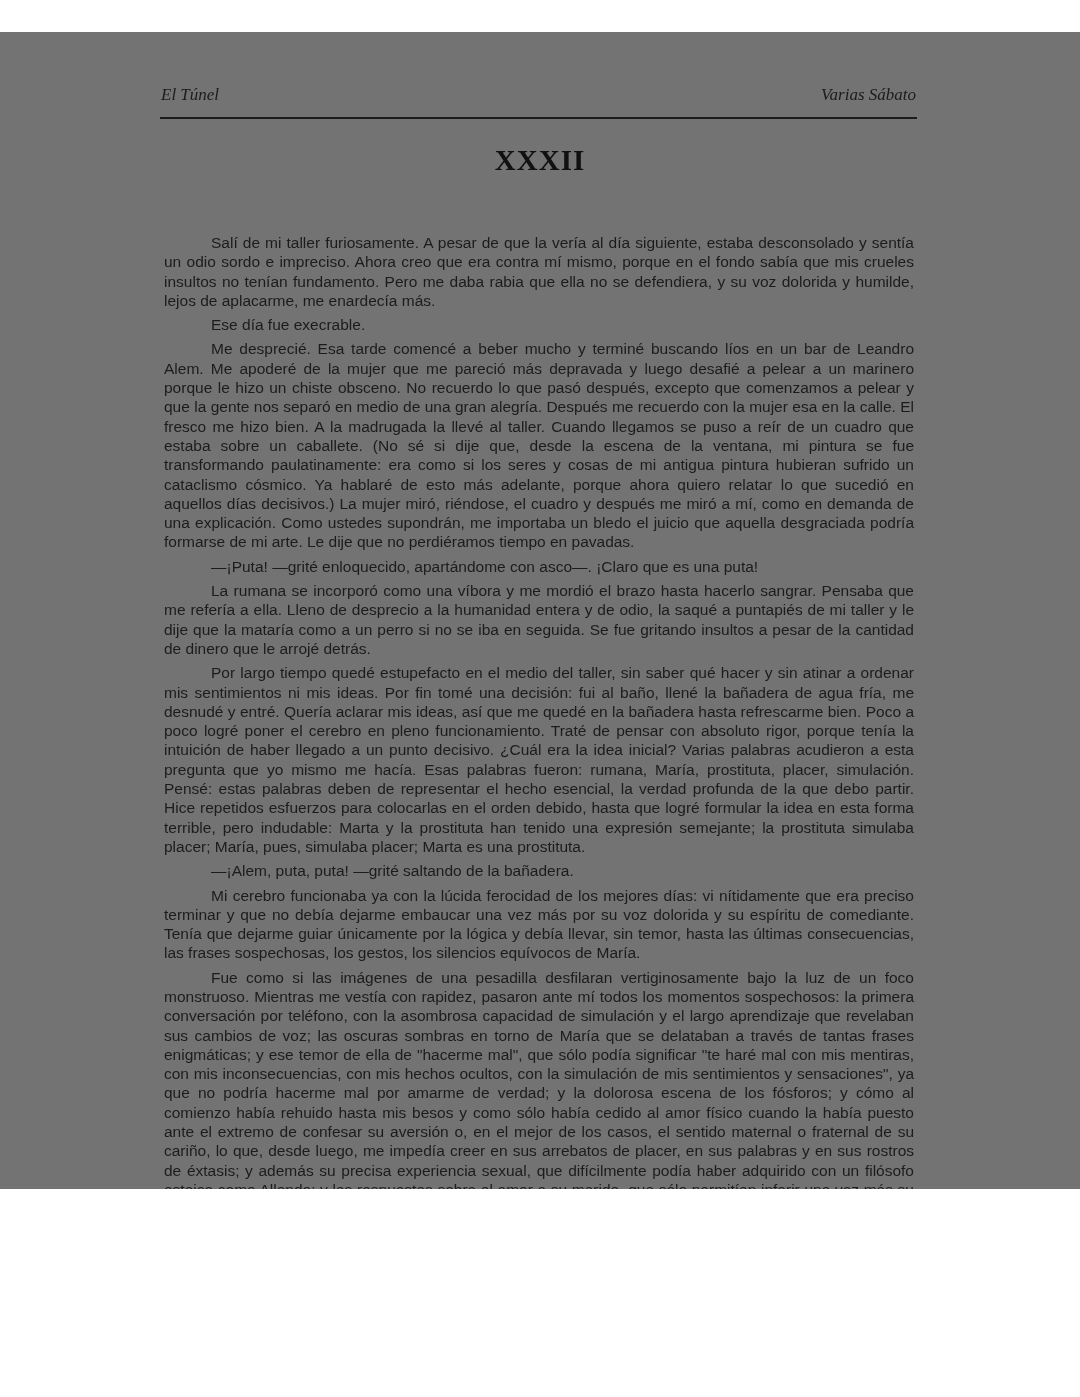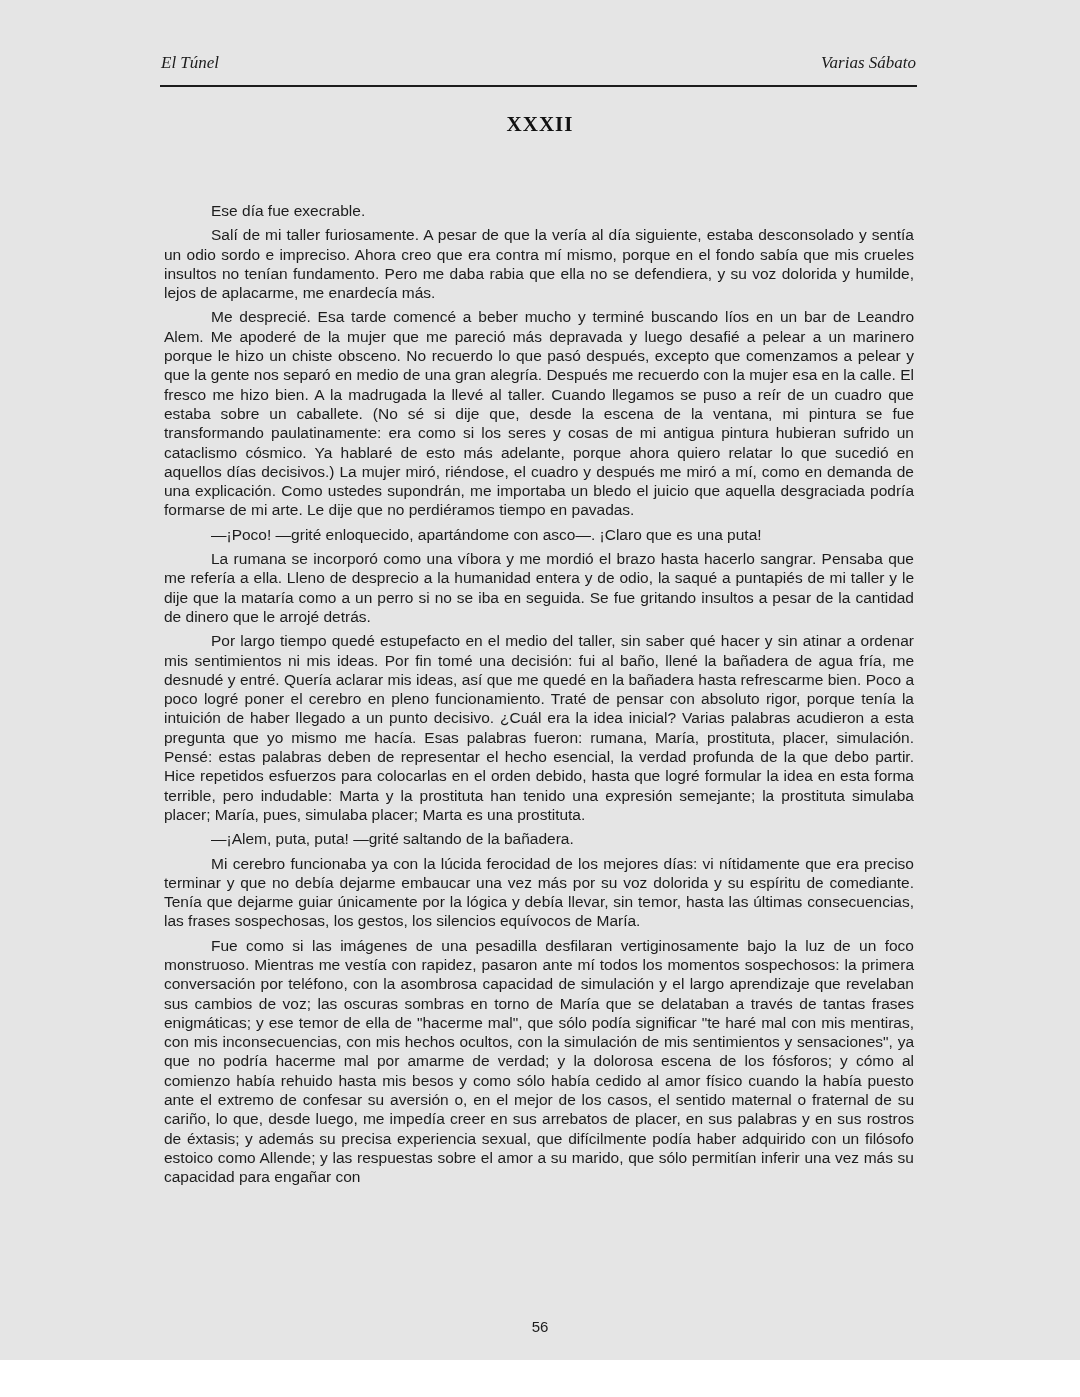--- a/index.html
+++ b/index.html
@@ -1,23 +1,24 @@
 <!DOCTYPE html>
 <html><head>
 <meta charset="utf-8">
 <style>
   html, body { margin: 0; padding: 0; background: #ffffff; }
   .page {
     position: relative;
     width: 1080px;
-    height: 1360px;
-    background: #e5e5e5;
+    height: 1157px;
+    background: #737373;
     font-family: "Liberation Sans", sans-serif;
     color: #1c1c1c;
     overflow: hidden;
+    margin-top: 32px;
   }
   .running-header {
     position: absolute;
     left: 161px;
     right: 164px;
     top: 53px;
     display: flex;
     justify-content: space-between;
     font-family: "Liberation Serif", serif;
     font-style: italic;
@@ -34,21 +35,21 @@
   }
   .chapter-title {
     position: absolute;
     left: 0;
     right: 0;
     top: 112px;
     margin: 0;
     text-align: center;
     font-family: "Liberation Serif", serif;
     font-weight: bold;
-    font-size: 21px;
+    font-size: 29px;
     letter-spacing: 1px;
     color: #111111;
   }
   .page-body {
     position: absolute;
     left: 164px;
     width: 750px;
     top: 201px;
     font-size: 15.5px;
     line-height: 19.3px;
@@ -78,24 +79,24 @@
   <div class="running-header">
     <span>El Túnel</span>
     <span>Varias Sábato</span>
   </div>
 
   <div class="header-rule"></div>
 
   <h1 class="chapter-title">XXXII</h1>
 
   <div class="page-body">
+      <p class="para"><span>Salí de mi taller furiosamente. A pesar de que la vería al día siguiente, estaba desconsolado y sentía un odio sordo e impreciso. Ahora creo que era contra mí mismo, porque en el fondo sabía que mis crueles insultos no tenían fundamento. Pero me daba rabia que ella no se defendiera, y su voz dolorida y humilde, lejos de aplacarme, me enardecía más.</span></p>
       <p class="para"><span>Ese día fue execrable.</span></p>
-      <p class="para"><span>Salí de mi taller furiosamente. A pesar de que la vería al día siguiente, estaba desconsolado y sentía un odio sordo e impreciso. Ahora creo que era contra mí mismo, porque en el fondo sabía que mis crueles insultos no tenían fundamento. Pero me daba rabia que ella no se defendiera, y su voz dolorida y humilde, lejos de aplacarme, me enardecía más.</span></p>
       <p class="para"><span>Me desprecié. Esa tarde comencé a beber mucho y terminé buscando líos en un bar de Leandro Alem. Me apoderé de la mujer que me pareció más depravada y luego desafié a pelear a un marinero porque le hizo un chiste obsceno. No recuerdo lo que pasó después, excepto que comenzamos a pelear y que la gente nos separó en medio de una gran alegría. Después me recuerdo con la mujer esa en la calle. El fresco me hizo bien. A la madrugada la llevé al taller. Cuando llegamos se puso a reír de un cuadro que estaba sobre un caballete. (No sé si dije que, desde la escena de la ventana, mi pintura se fue transformando paulatinamente: era como si los seres y cosas de mi antigua pintura hubieran sufrido un cataclismo cósmico. Ya hablaré de esto más adelante, porque ahora quiero relatar lo que sucedió en aquellos días decisivos.) La mujer miró, riéndose, el cuadro y después me miró a mí, como en demanda de una explicación. Como ustedes supondrán, me importaba un bledo el juicio que aquella desgraciada podría formarse de mi arte. Le dije que no perdiéramos tiempo en pavadas.</span></p>
-      <p class="para"><span>—¡Poco! —grité enloquecido, apartándome con asco—. ¡Claro que es una puta!</span></p>
+      <p class="para"><span>—¡Puta! —grité enloquecido, apartándome con asco—. ¡Claro que es una puta!</span></p>
       <p class="para"><span>La rumana se incorporó como una víbora y me mordió el brazo hasta hacerlo sangrar. Pensaba que me refería a ella. Lleno de desprecio a la humanidad entera y de odio, la saqué a puntapiés de mi taller y le dije que la mataría como a un perro si no se iba en seguida. Se fue gritando insultos a pesar de la cantidad </span><span class="italic">de</span><span> dinero que le arrojé detrás.</span></p>
       <p class="para"><span>Por largo tiempo quedé estupefacto en el medio del taller, sin saber qué hacer y sin atinar a ordenar mis sentimientos ni mis ideas. Por fin tomé una decisión: fui al baño, llené la bañadera de agua fría, me desnudé y entré. Quería aclarar mis ideas, así que me quedé en la bañadera hasta refrescarme bien. Poco a poco logré poner el cerebro en pleno funcionamiento. Traté de pensar con absoluto rigor, porque tenía la intuición de haber llegado a un punto decisivo. ¿Cuál era la idea inicial? Varias palabras acudieron a esta pregunta que yo mismo me hacía. Esas palabras fueron: rumana, María, prostituta, placer, simulación. Pensé: estas palabras deben de representar el hecho esencial, la verdad profunda de la que debo partir. Hice repetidos esfuerzos para colocarlas en el orden debido, hasta que logré formular la idea en esta forma terrible, pero indudable: </span><span class="italic">Marta y la prostituta han tenido una expresión semejante; la prostituta simulaba placer; María, pues, simulaba placer; Marta es una prostituta.</span></p>
       <p class="para"><span>—¡Alem, puta, puta! —grité saltando de la bañadera.</span></p>
       <p class="para"><span>Mi cerebro funcionaba ya con la lúcida ferocidad de los mejores días: vi nítidamente que era preciso terminar y que no debía dejarme embaucar una vez más por su voz dolorida y su espíritu de comediante. Tenía que dejarme guiar únicamente por la lógica y debía llevar, sin temor, hasta las últimas consecuencias, las frases sospechosas, los gestos, los silencios equívocos de María.</span></p>
       <p class="para"><span>Fue como si las imágenes de una pesadilla desfilaran vertiginosamente bajo la luz de un foco monstruoso. Mientras me vestía con rapidez, pasaron ante mí todos los momentos sospechosos: la primera conversación por teléfono, con la asombrosa capacidad de simulación y el largo aprendizaje que revelaban sus cambios de voz; las oscuras sombras en torno de María que se delataban a través de tantas frases enigmáticas; y ese temor de ella de "hacerme mal", que sólo podía significar "te haré mal con mis mentiras, con mis inconsecuencias, con mis hechos ocultos, con la simulación de mis sentimientos y sensaciones", ya que no podría hacerme mal por amarme de verdad; y la dolorosa escena de los fósforos; y cómo al comienzo había rehuido hasta mis besos y como sólo había cedido al amor físico cuando la había puesto ante el extremo de confesar su aversión o, en el mejor de los casos, el sentido maternal o fraternal de su cariño, lo que, desde luego, me impedía creer en sus arrebatos de placer, en sus palabras y en sus rostros </span><span class="italic">de</span><span> éxtasis; y además su precisa experiencia sexual, que difícilmente podía haber adquirido con un filósofo estoico como Allende; y las respuestas sobre el amor a su marido, que sólo permitían inferir una vez más su capacidad para engañar con</span></p>
     </div>
 
   <div class="page-footer">56</div>
 
 </div>

